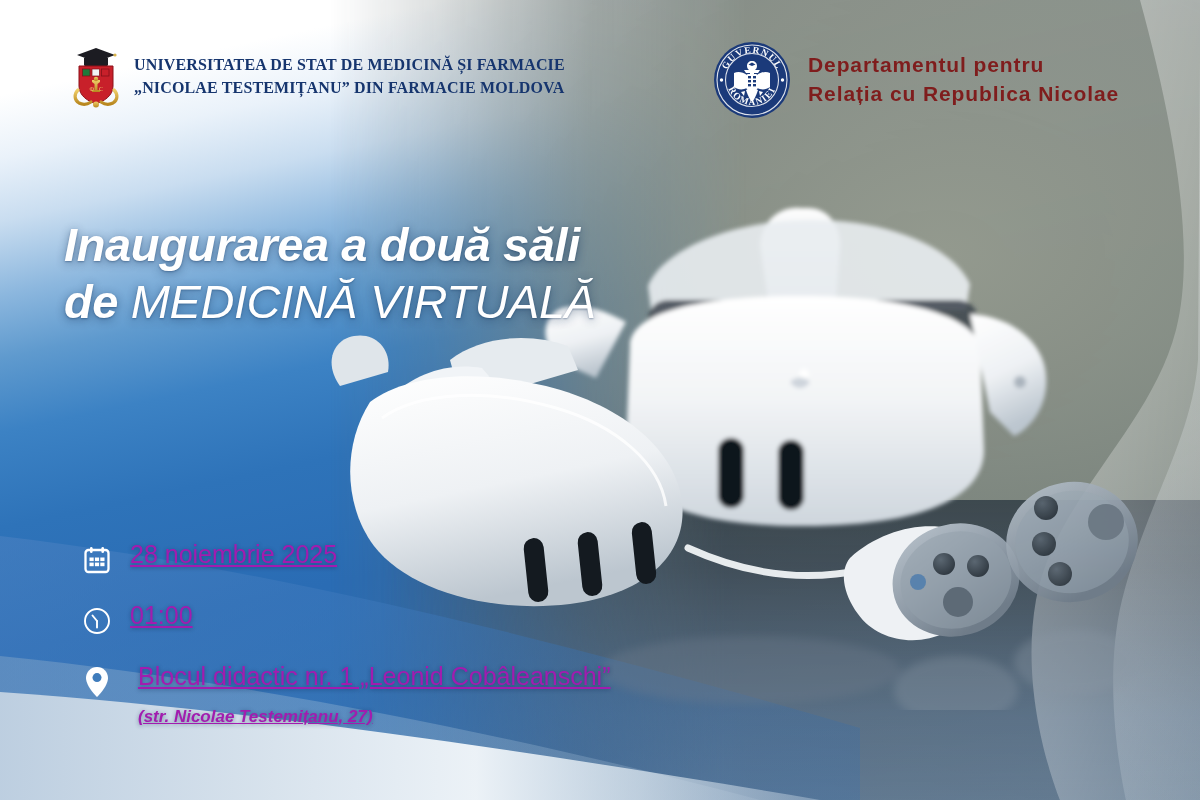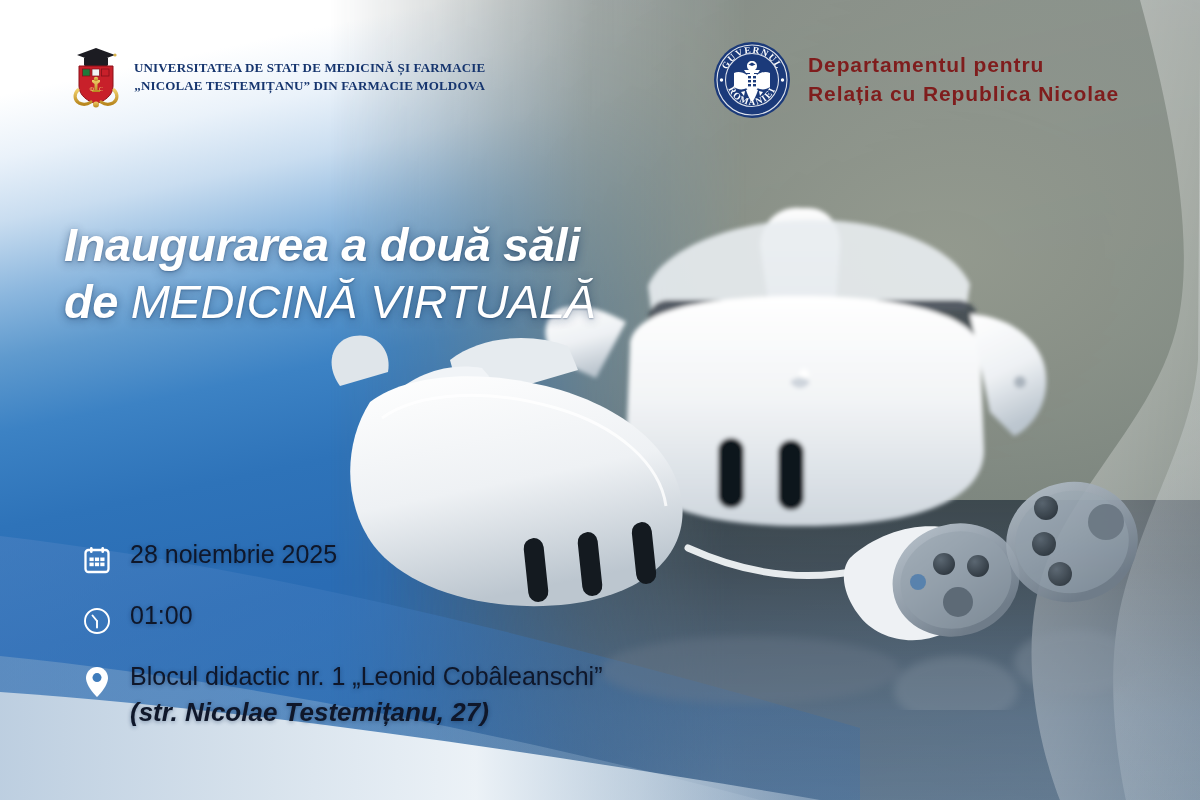--- a/index.html
+++ b/index.html
@@ -71,26 +71,25 @@
   .header { position: absolute; top: 0; left: 0; right: 0; height: 140px; }
 
   .logo-block { position: absolute; display: flex; align-items: center; }
   .logo-usmf { left: 70px; top: 46px; }
   .logo-gov  { left: 712px; top: 40px; }
 
   .usmf-text {
     margin-left: 12px;
     color: #16356e;
     font-family: "Liberation Serif", serif;
-    font-size: 13px;
+    font-size: 16px;
     font-weight: 700;
     letter-spacing: 0.15px;
     line-height: 1.42;
     white-space: nowrap;
-    text-align: center;
   }
   .gov-text {
     margin-left: 16px;
     color: #7f1d1d;
     font-family: Liberation Sans, sans-serif;
     font-size: 21px;
     font-weight: 700;
     letter-spacing: 0.9px;
     line-height: 1.36;
     white-space: nowrap;
@@ -115,43 +114,44 @@
   }
   .title-line .strong { font-weight: 400; }
 
   
   .details { position: absolute; left: 78px; top: 540px; width: 560px; }
   .detail-row {
     display: flex;
     align-items: flex-start;
     margin-bottom: 22px;
   }
-  .detail-row:last-child { margin-bottom: 0; }
+  .detail-row:last-child { margin-bottom: 0; gap: 8px; }
   .detail-icon {
     width: 38px;
     min-width: 38px;
     height: 38px;
     display: flex;
     align-items: center;
     justify-content: center;
     margin-top: 1px;
   }
   .detail-text {
     margin-left: 14px;
-    color: #0f172a;
+    color: #a21caf;
     font-size: 25px;
     line-height: 1.18;
     text-shadow: 0 1px 4px rgba(10,40,80,0.45);
+    text-decoration: underline;
   }
   .detail-text .sub {
     display: block;
-    font-size: 26px;
+    font-size: 17px;
     font-style: italic;
     font-weight: 600;
-    margin-top: 5px;
+    margin-top: 15px;
   }
   .detail-row.venue { margin-top: 4px; }
 </style>
 </head>
 <body>
 
 <div id="poster">
 
   <div class="bg-base"></div>
 

